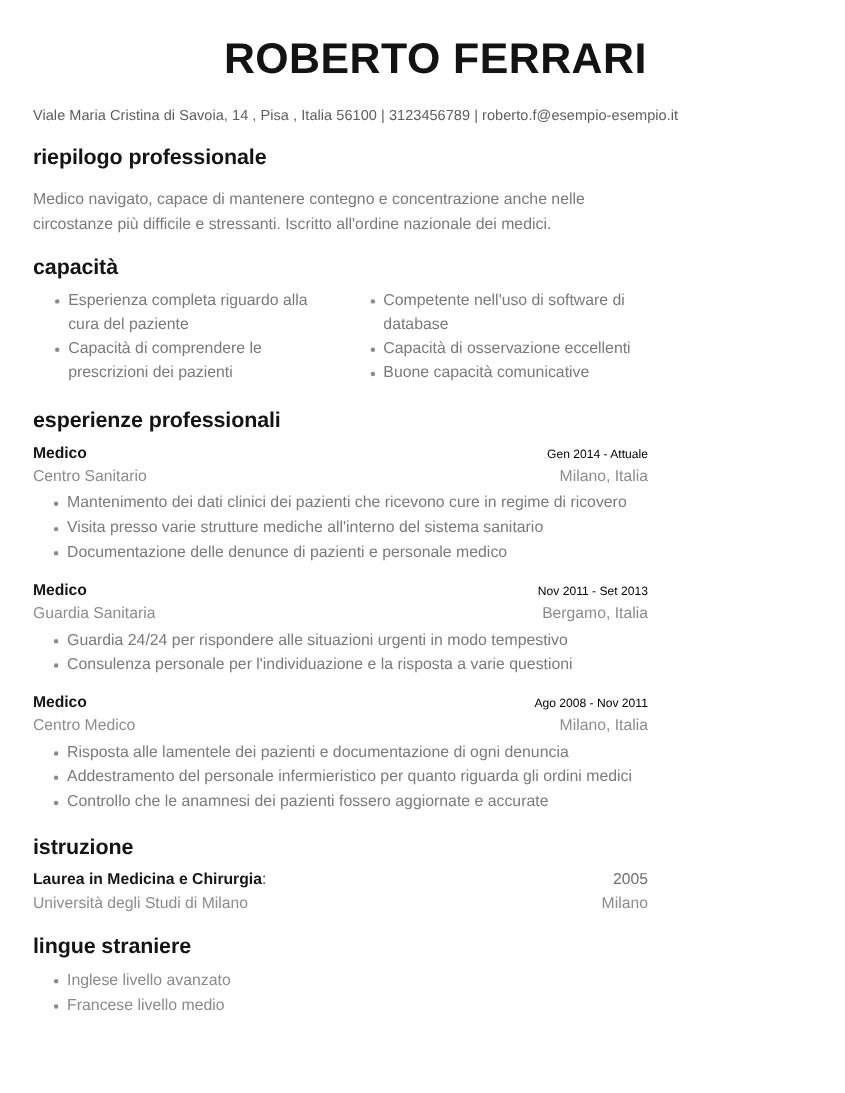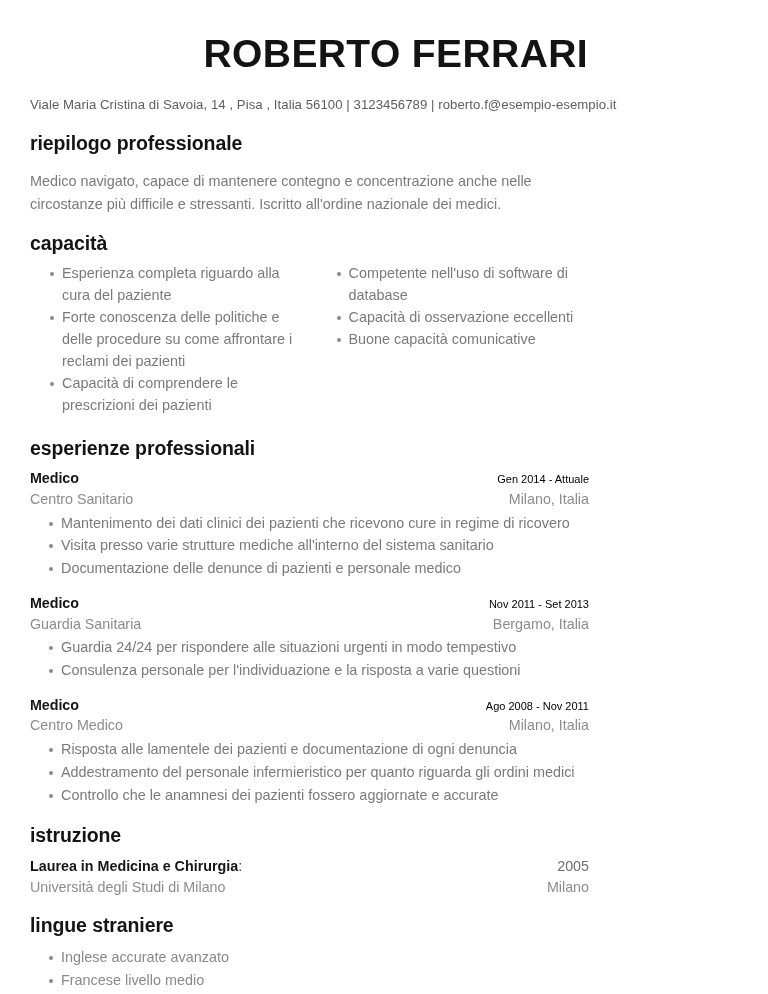--- a/index.html
+++ b/index.html
@@ -227,21 +227,20 @@
     <div class="section-title">riepilogo professionale</div>
     <div class="summary-text">Medico navigato, capace di mantenere contegno e concentrazione anche nelle circostanze più difficile e stressanti. Iscritto all'ordine nazionale dei medici.</div>
   </div>
 
   <div class="section sec-skills">
     <div class="section-title">capacità</div>
     <div class="skills-wrap">
       <div class="skills-col left">
         <ul class="bullets">
           <li>Esperienza completa riguardo alla cura del paziente</li>
-          <li>Forte conoscenza delle politiche e delle procedure su come affrontare i reclami dei pazienti</li>
           <li>Capacità di comprendere le prescrizioni dei pazienti</li>
         </ul>
       </div>
       <div class="skills-col right">
         <ul class="bullets">
           <li>Competente nell'uso di software di database</li>
           <li>Capacità di osservazione eccellenti</li>
           <li>Buone capacità comunicative</li>
         </ul>
       </div>
@@ -307,18 +306,18 @@
     </div>
     <div class="edu-row">
       <div class="edu-school">Università degli Studi di Milano</div>
       <div class="edu-city">Milano</div>
     </div>
   </div>
 
   <div class="section sec-lang lang-section">
     <div class="section-title">lingue straniere</div>
     <ul class="bullets">
-      <li>Inglese accurate avanzato</li>
+      <li>Inglese livello avanzato</li>
       <li>Francese livello medio</li>
     </ul>
   </div>
 
 </div>
 
 </body></html>

